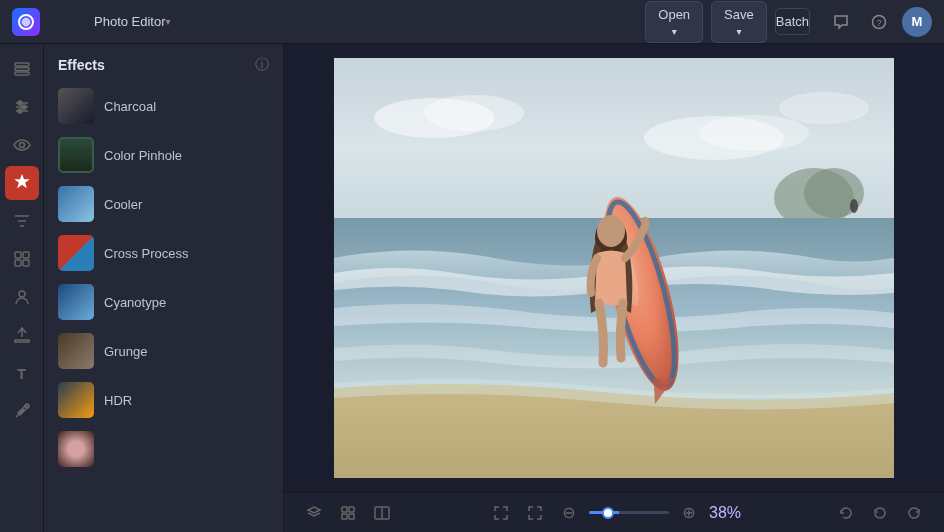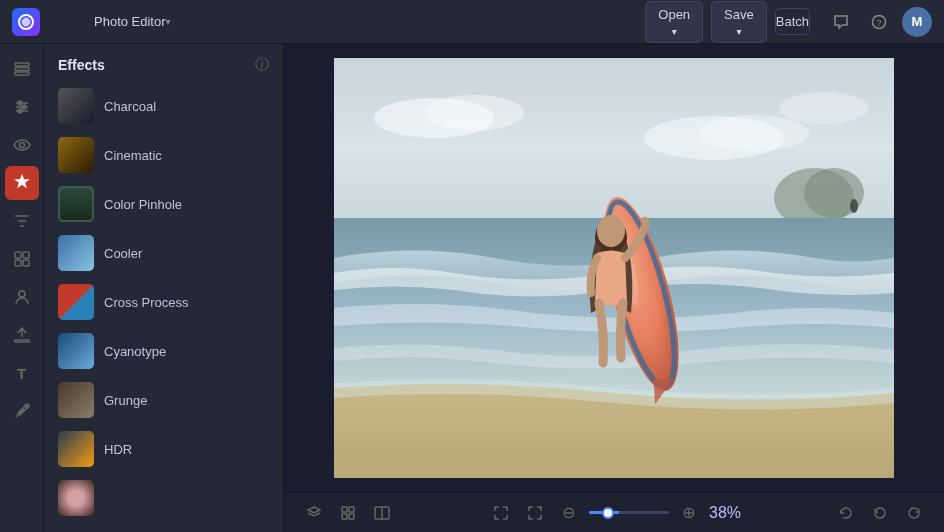--- a/index.html
+++ b/index.html
@@ -414,24 +414,20 @@
       <span class="effects-title">Effects</span>
       <span class="info-icon">ⓘ</span>
     </div>
     <div class="effects-list" id="effects-list">
 
         <div class="effect-item">
           <div class="effect-thumb thumb-charcoal"></div>
           <span class="effect-label">Charcoal</span>
         </div>
         <div class="effect-item">
-          <div class="effect-thumb thumb-cinematic"></div>
-          <span class="effect-label">Cinematic</span>
-        </div>
-        <div class="effect-item">
           <div class="effect-thumb thumb-colorpinhole"></div>
           <span class="effect-label">Color Pinhole</span>
         </div>
         <div class="effect-item">
           <div class="effect-thumb thumb-cooler"></div>
           <span class="effect-label">Cooler</span>
         </div>
         <div class="effect-item">
           <div class="effect-thumb thumb-crossprocess"></div>
           <span class="effect-label">Cross Process</span>

